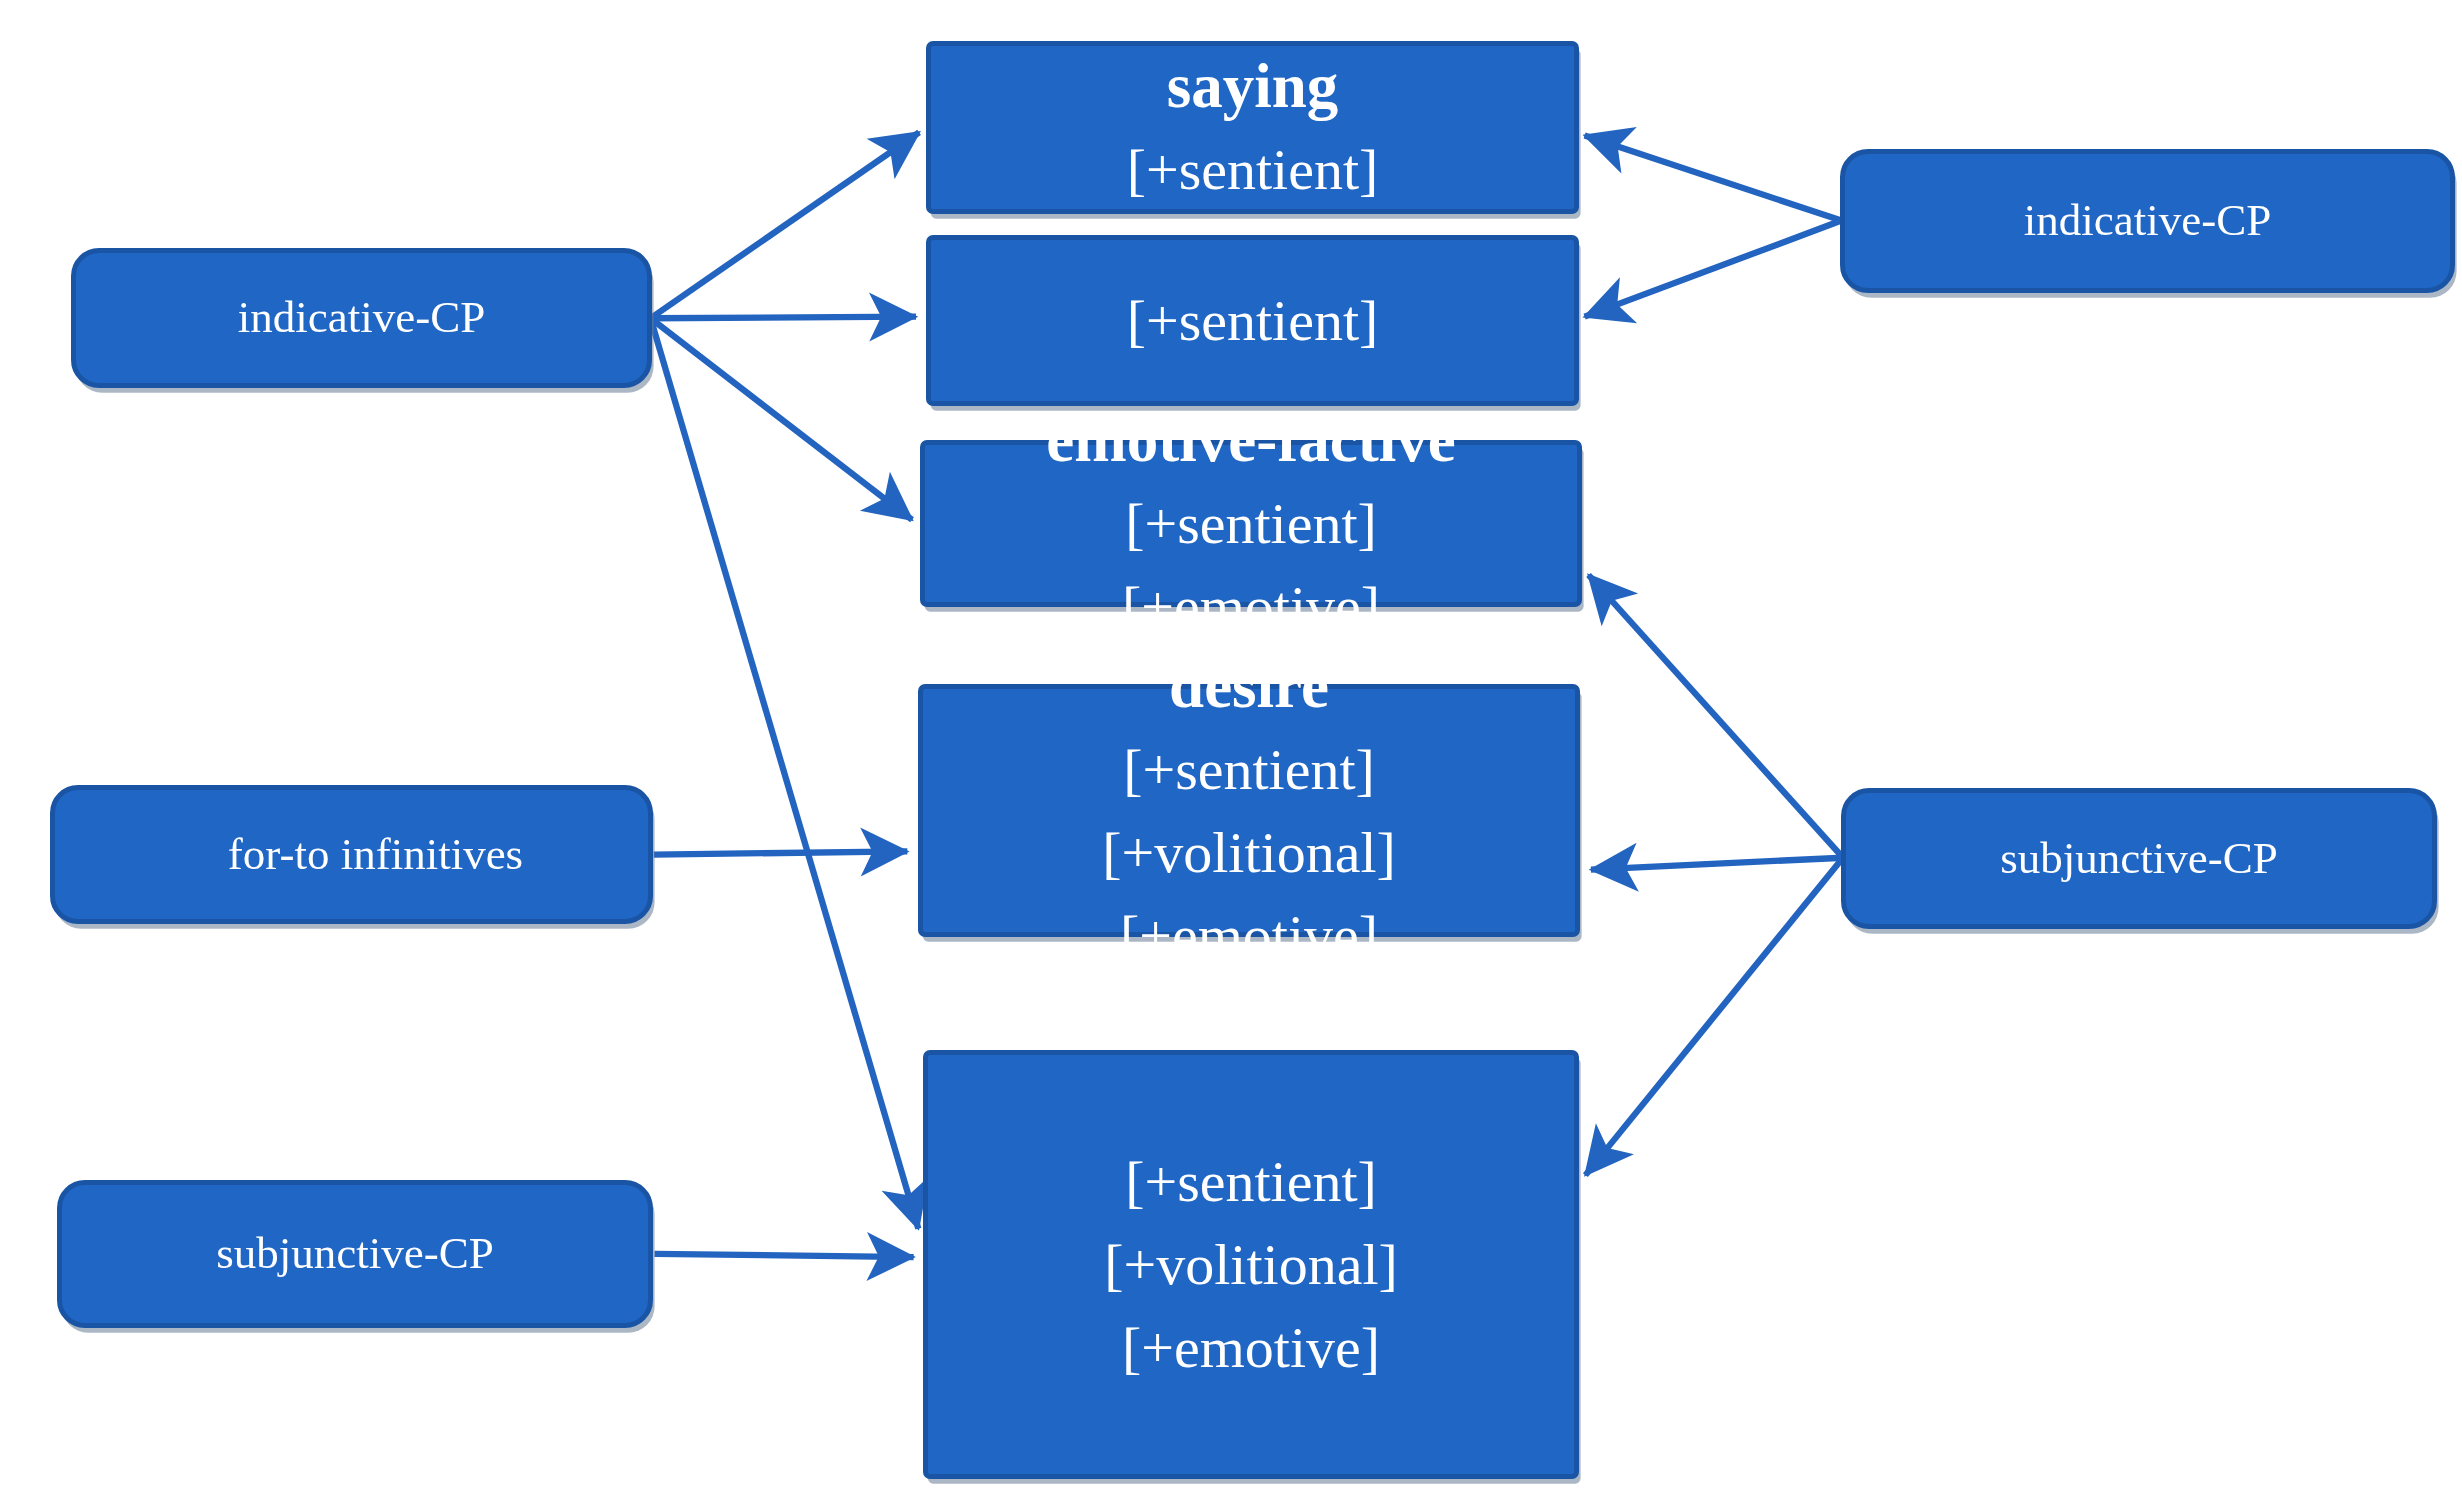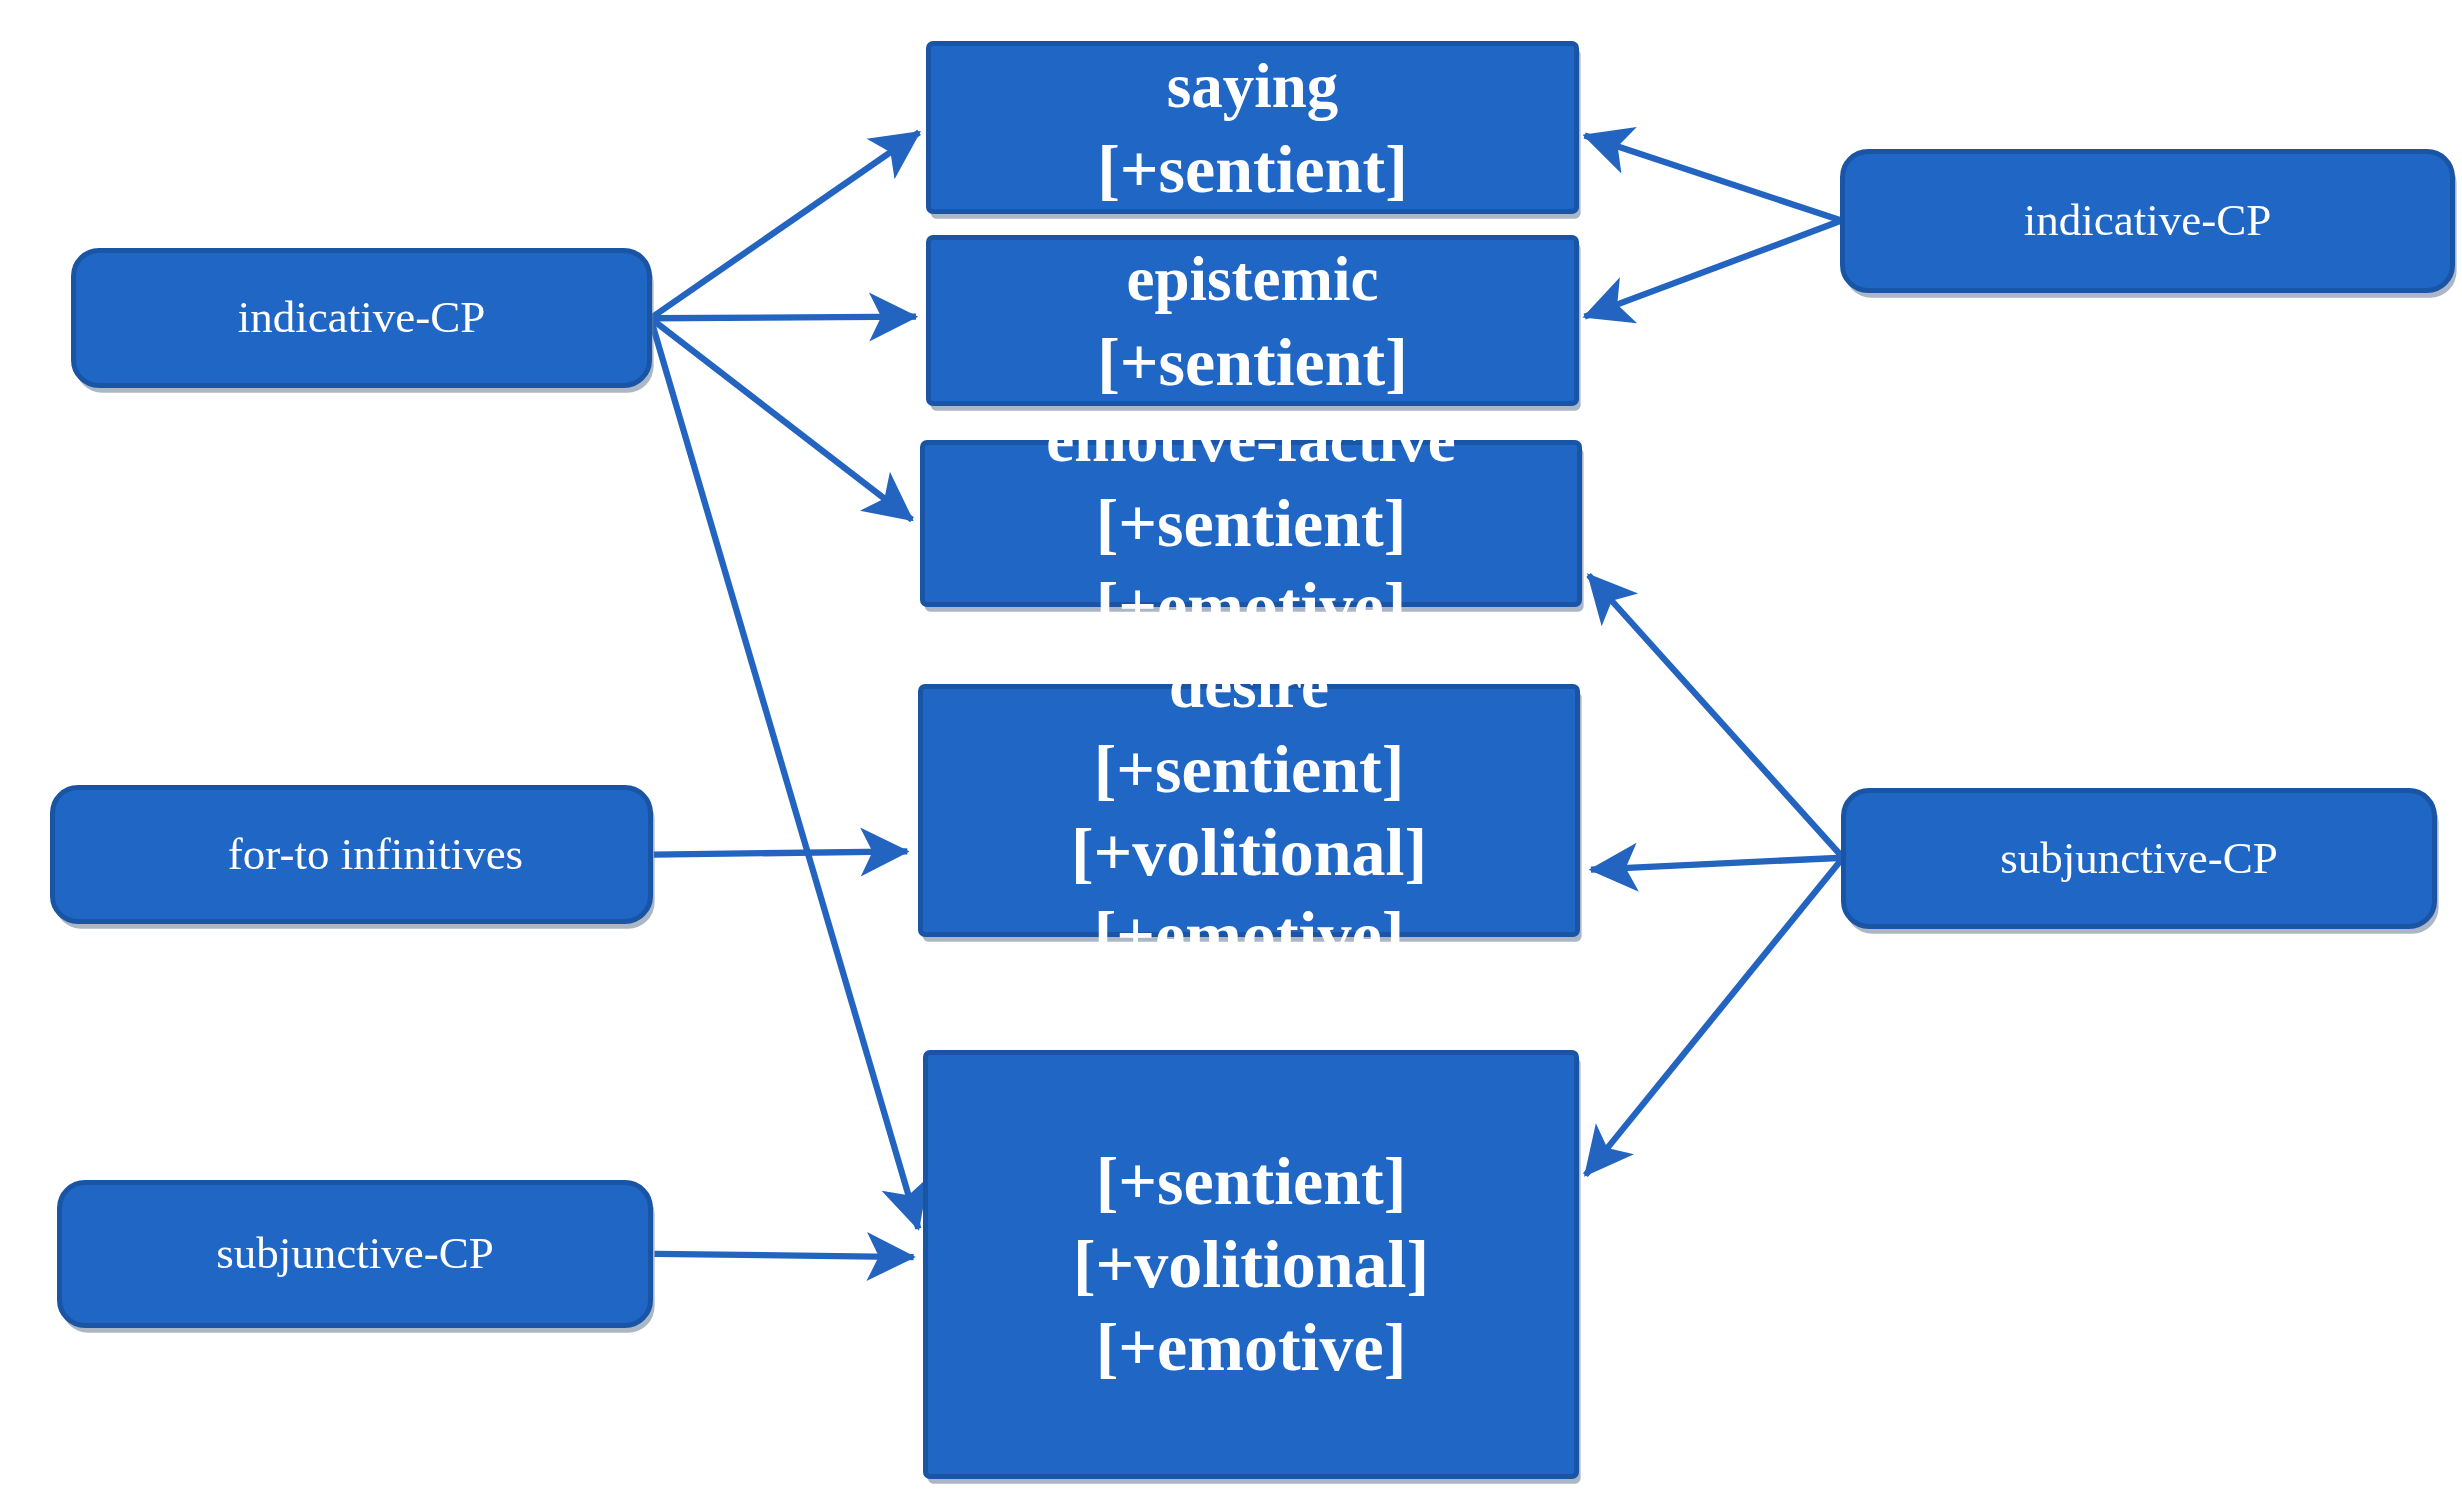--- a/index.html
+++ b/index.html
@@ -42,24 +42,23 @@
     line-height: 1.05;
     white-space: nowrap;
   }
   .title {
     font-weight: bold;
     font-size: 63px;
     line-height: 83px;
     white-space: nowrap;
   }
   .feat {
-    font-size: 68px;
+    font-size: 58px;
     line-height: 83px;
     white-space: nowrap;
-    font-weight: bold;
   }
 </style>
 </head>
 <body>
 
 <div id="canvas">
 
   <svg id="arrow-layer" viewBox="0 0 3126 1893" xmlns="http://www.w3.org/2000/svg">
     <defs>
       <marker id="arrowhead" viewBox="0 0 12 12" refX="11" refY="6" markerWidth="8.5" markerHeight="8.5" orient="auto">
@@ -92,21 +91,20 @@
   <div class="node small" style="left:57px; top:1180px; width:596px; height:148px;">
     <div class="cp-label">subjunctive-CP</div>
   </div>
 
   <div class="node big" style="left:926px; top:41px; width:653px; height:173px;">
     <div class="title">saying</div>
     <div class="feat">[+sentient]</div>
   </div>
 
   <div class="node big" style="left:926px; top:235px; width:653px; height:171px;">
-    <div class="title">epistemic</div>
     <div class="feat">[+sentient]</div>
   </div>
 
   <div class="node big" style="left:920px; top:440px; width:662px; height:167px;">
     <div class="title">emotive-factive</div>
     <div class="feat">[+sentient]</div>
     <div class="feat">[+emotive]</div>
   </div>
 
   <div class="node big" style="left:918px; top:684px; width:662px; height:253px;">

